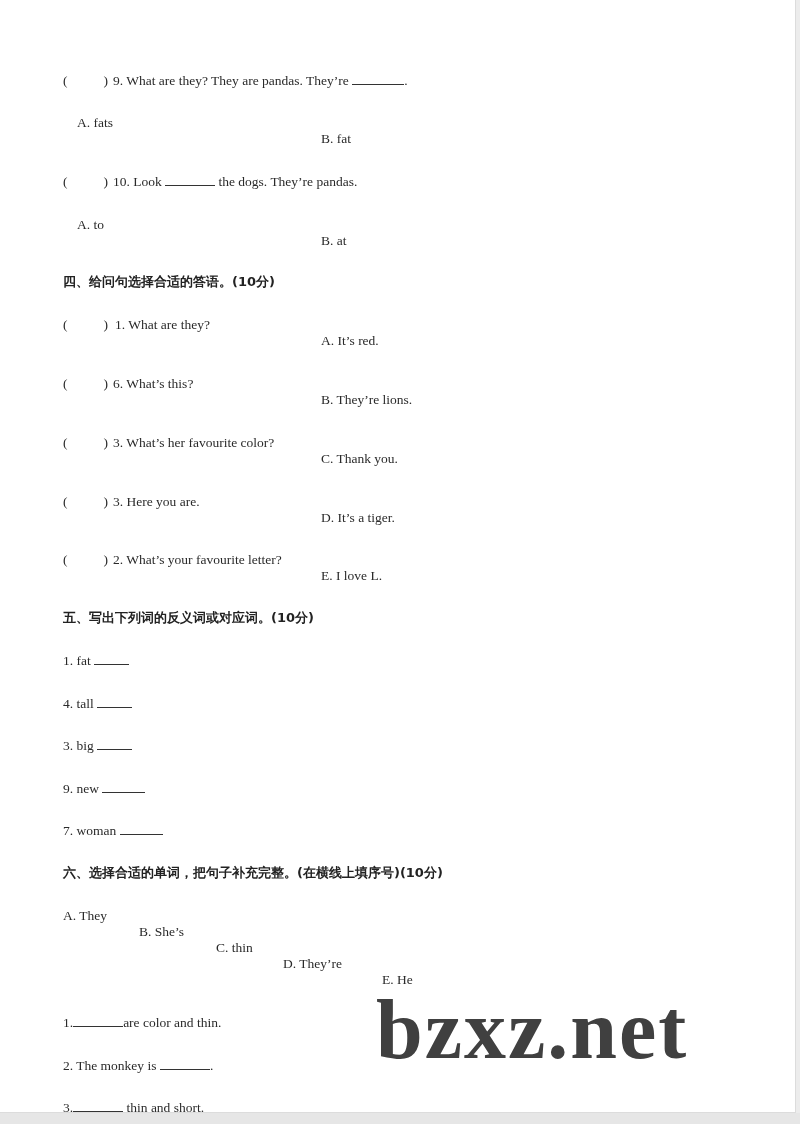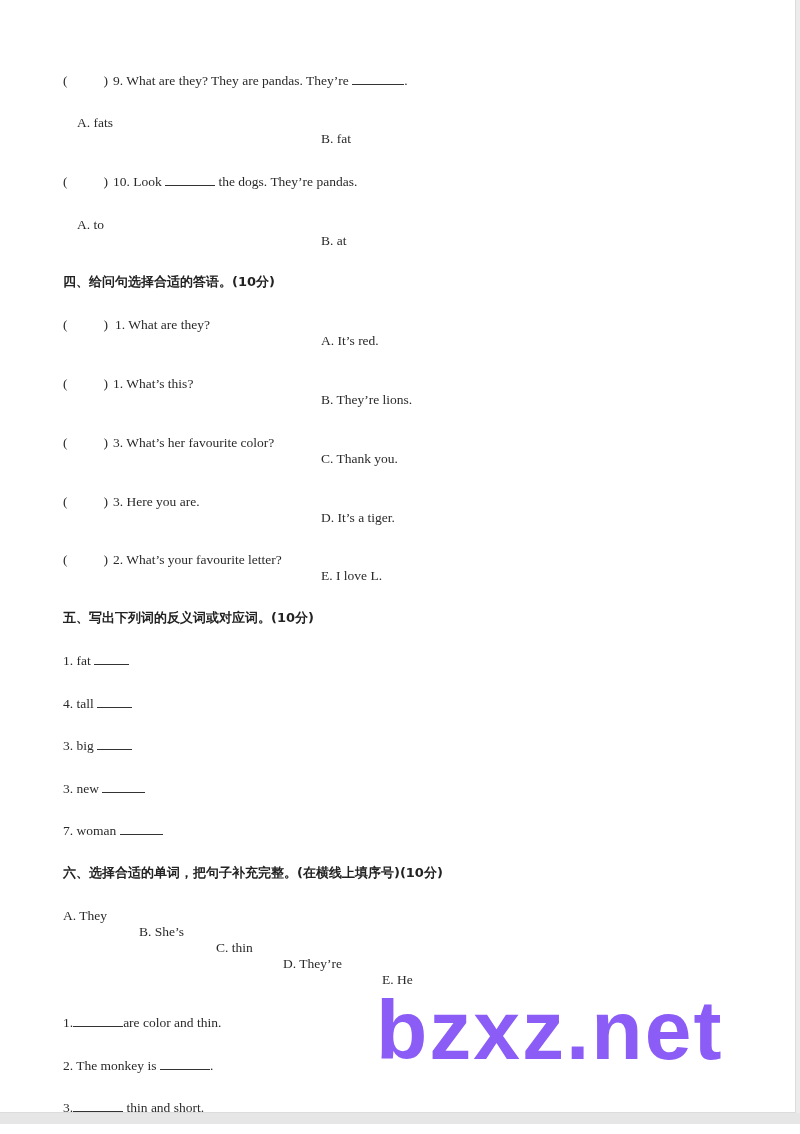--- a/index.html
+++ b/index.html
@@ -8,22 +8,22 @@
   .page { position:absolute; left:0; top:0; width:795px; height:1112px; background:#ffffff;
           border-right:1px solid #dcdcdc; border-bottom:1px solid #dcdcdc; }
   .strip { position:absolute; left:0; top:1113px; width:800px; height:11px; background:#e6e6e6; }
   .below { position:absolute; left:0; top:1124px; width:800px; height:10px; background:#ffffff; }
   .line { position:absolute; font-size:13.5px; white-space:nowrap; line-height:16px; }
   .h { font-family:"DejaVu Sans", sans-serif; font-weight:bold; font-size:13px; color:#222; }
   .paren { display:inline-block; width:56px; }
   .paren span { display:inline-block; }
   .blank { display:inline-block; border-bottom:1px solid #333; height:11px; vertical-align:baseline; }
   .col-b { position:absolute; left:321px; }
-  .watermark { position:absolute; left:376px; top:990px; font-family:Liberation Sans, sans-serif; font-weight:bold;
-               font-size:84px; color:#8b5cf6; letter-spacing:2px; z-index:0; line-height:80px; }
+  .watermark { position:absolute; left:376px; top:990px; font-family:Liberation Serif, serif; font-weight:bold;
+               font-size:84px; color:#404040; letter-spacing:2px; z-index:0; line-height:80px; }
   .fg { position:relative; z-index:1; }
 </style>
 </head>
 <body>
 
 <div class="page">
   <div class="watermark">bzxz.net</div>
 
   <div class="line fg" style="left:63px; top:73px;">
     <span class="paren"><span>(</span><span style="margin-left:36px">)</span></span><span style="margin-left:-6px">9. What are they? They are pandas. They’re</span> <span class="blank" style="width:52px"></span><span>.</span>
@@ -33,34 +33,34 @@
 
   <div class="line fg" style="left:63px; top:126px;">
     <span class="paren"><span>(</span><span style="margin-left:36px">)</span></span><span style="margin-left:-6px">10. Look</span> <span class="blank" style="width:50px"></span> <span>the dogs. They’re pandas.</span>
   </div>
   <div class="line fg" style="left:77px; top:153px;">A. to</div>
   <div class="line fg col-b" style="top:153px;">B. at</div>
 
   <div class="line h fg" style="left:63px; top:178px;">四、给问句选择合适的答语。(10分)</div>
   <div class="line fg" style="left:63px; top:205px;"><span class="paren">(<span style="margin-left:36px">)</span></span><span style="margin-left:-4px">1. What are they?</span></div>
   <div class="line fg col-b" style="top:205px;">A. It’s red.</div>
-  <div class="line fg" style="left:63px; top:232px;"><span class="paren">(<span style="margin-left:36px">)</span></span><span style="margin-left:-6px">1. What’s this?</span></div>
+  <div class="line fg" style="left:63px; top:232px;"><span class="paren">(<span style="margin-left:36px">)</span></span><span style="margin-left:-6px">6. What’s this?</span></div>
   <div class="line fg col-b" style="top:232px;">B. They’re lions.</div>
   <div class="line fg" style="left:63px; top:259px;"><span class="paren">(<span style="margin-left:36px">)</span></span><span style="margin-left:-6px">3. What’s her favourite color?</span></div>
   <div class="line fg col-b" style="top:259px;">C. Thank you.</div>
   <div class="line fg" style="left:63px; top:286px;"><span class="paren">(<span style="margin-left:36px">)</span></span><span style="margin-left:-6px">3. Here you are.</span></div>
   <div class="line fg col-b" style="top:286px;">D. It’s a tiger.</div>
   <div class="line fg" style="left:63px; top:312px;"><span class="paren">(<span style="margin-left:36px">)</span></span><span style="margin-left:-6px">2. What’s your favourite letter?</span></div>
   <div class="line fg col-b" style="top:312px;">E. I love L.</div>
 
   <div class="line h fg" style="left:63px; top:338px;">五、写出下列词的反义词或对应词。(10分)</div>
   <div class="line fg" style="left:63px; top:365px;"><span>1. fat</span> <span class="blank" style="width:35px"></span></div>
   <div class="line fg" style="left:63px; top:392px;"><span>4. tall</span> <span class="blank" style="width:35px"></span></div>
   <div class="line fg" style="left:63px; top:418px;"><span>3. big</span> <span class="blank" style="width:35px"></span></div>
-  <div class="line fg" style="left:63px; top:445px;"><span>3. new</span> <span class="blank" style="width:43px"></span></div>
+  <div class="line fg" style="left:63px; top:445px;"><span>9. new</span> <span class="blank" style="width:43px"></span></div>
   <div class="line fg" style="left:63px; top:471px;"><span>7. woman</span> <span class="blank" style="width:43px"></span></div>
 
   <div class="line h fg" style="left:63px; top:497px;">六、选择合适的单词，把句子补充完整。(在横线上填序号)(10分)</div>
   <div class="line fg" style="left:63px; top:524px;">A. They</div>
   <div class="line fg" style="left:139px; top:524px;">B. She’s</div>
   <div class="line fg" style="left:216px; top:524px;">C. thin</div>
   <div class="line fg" style="left:283px; top:524px;">D. They’re</div>
   <div class="line fg" style="left:382px; top:524px;">E. He</div>
 
   <div class="line fg" style="left:63px; top:551px;"><span>1.</span><span class="blank" style="width:50px"></span><span>are color and thin.</span></div>

